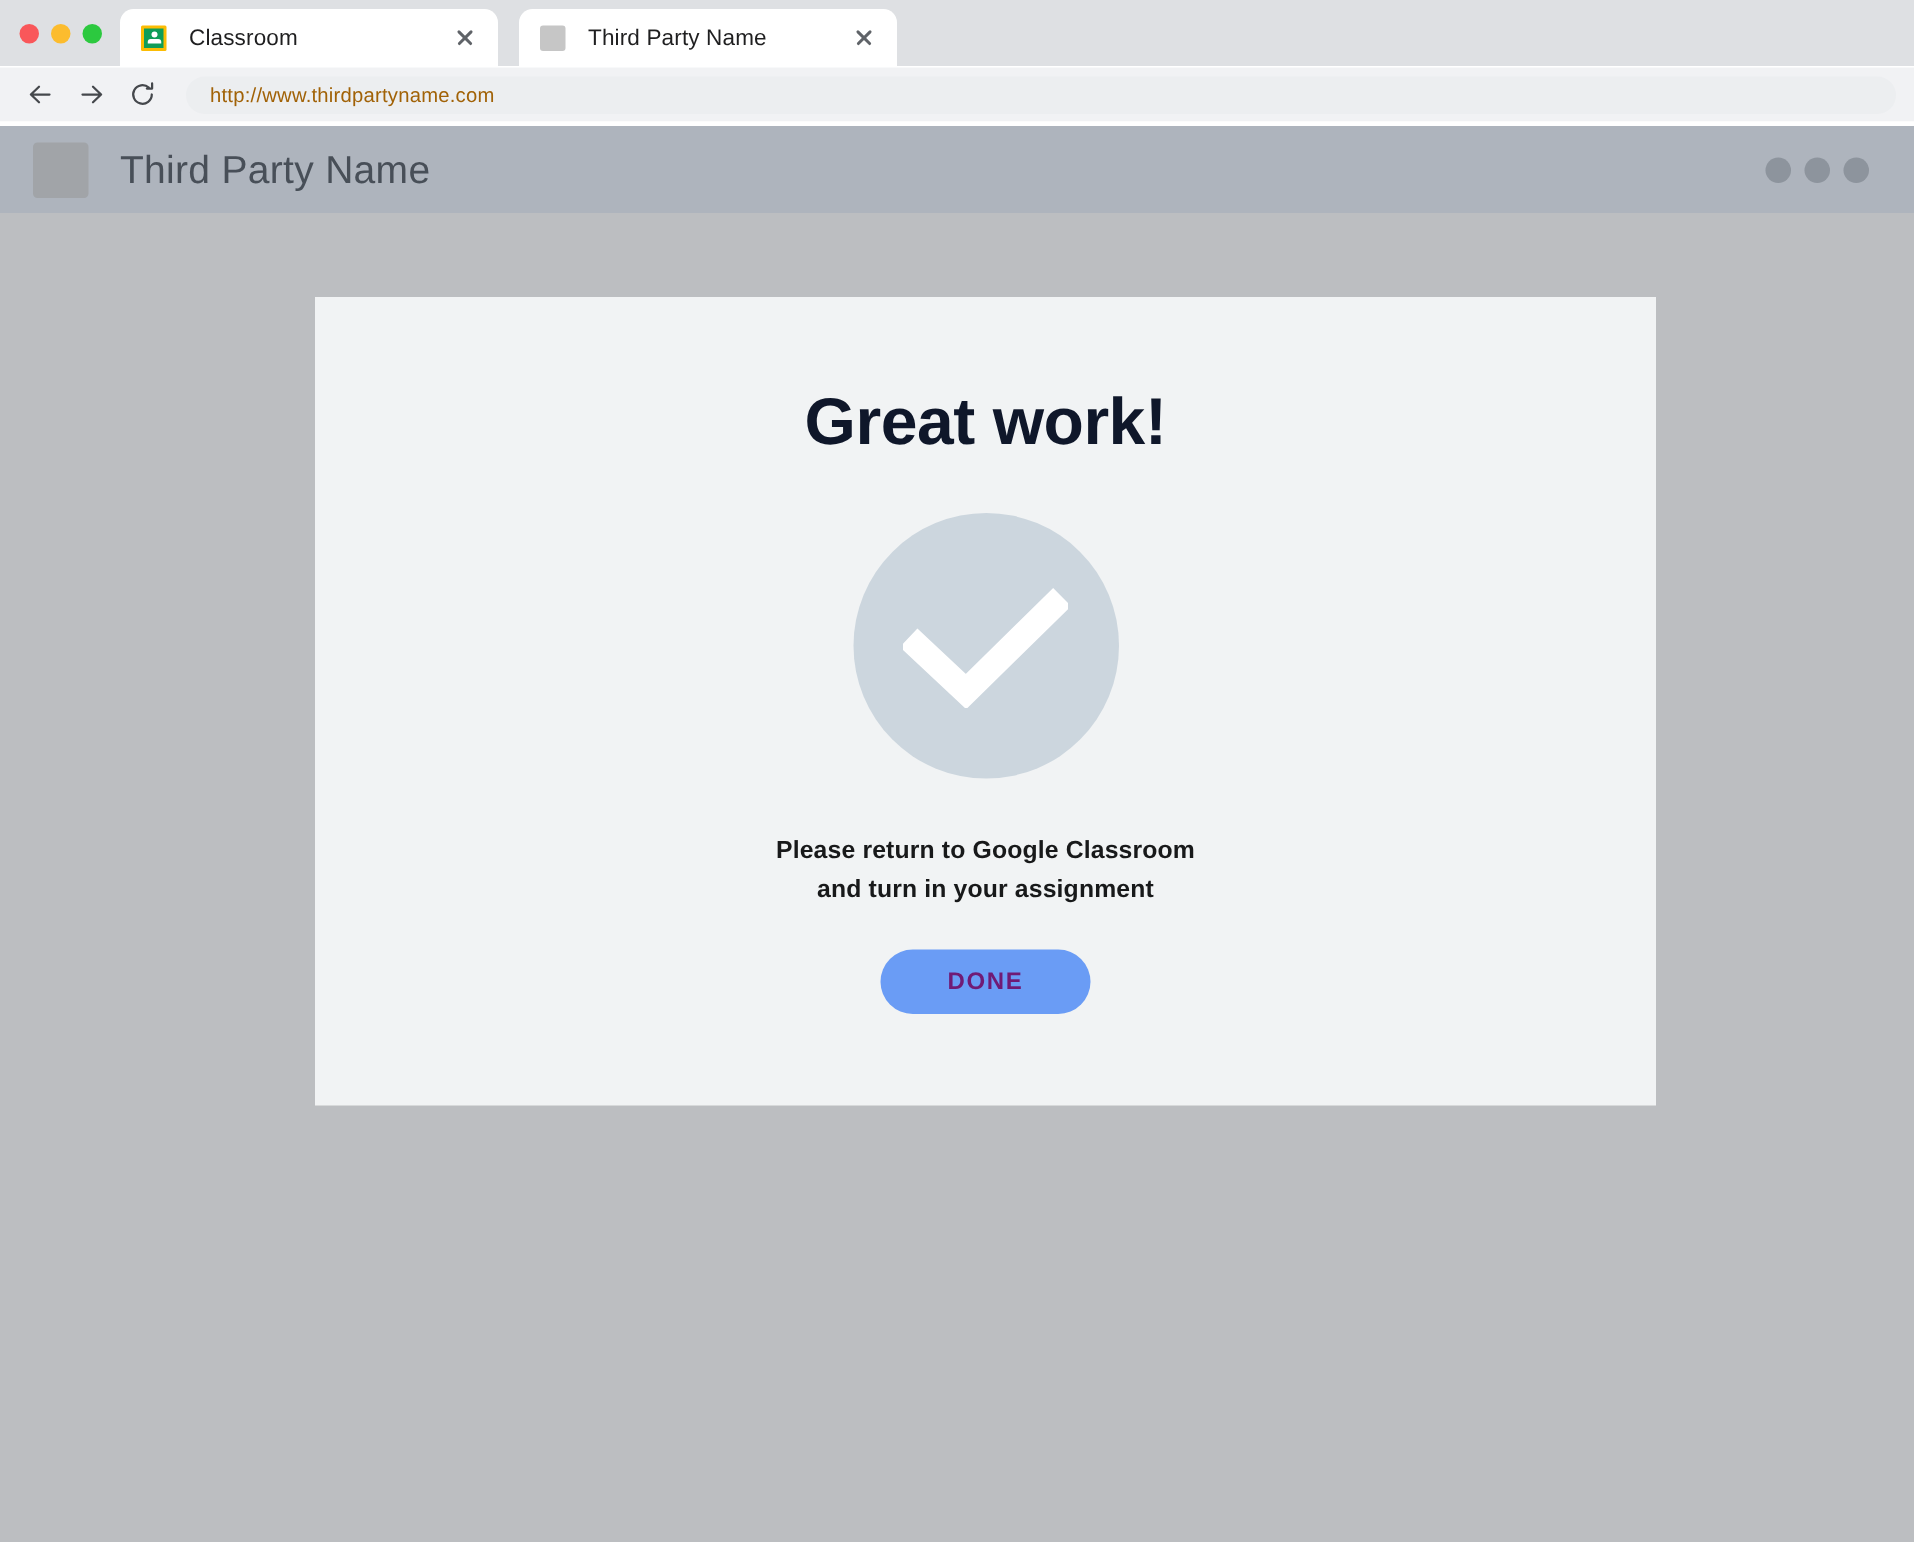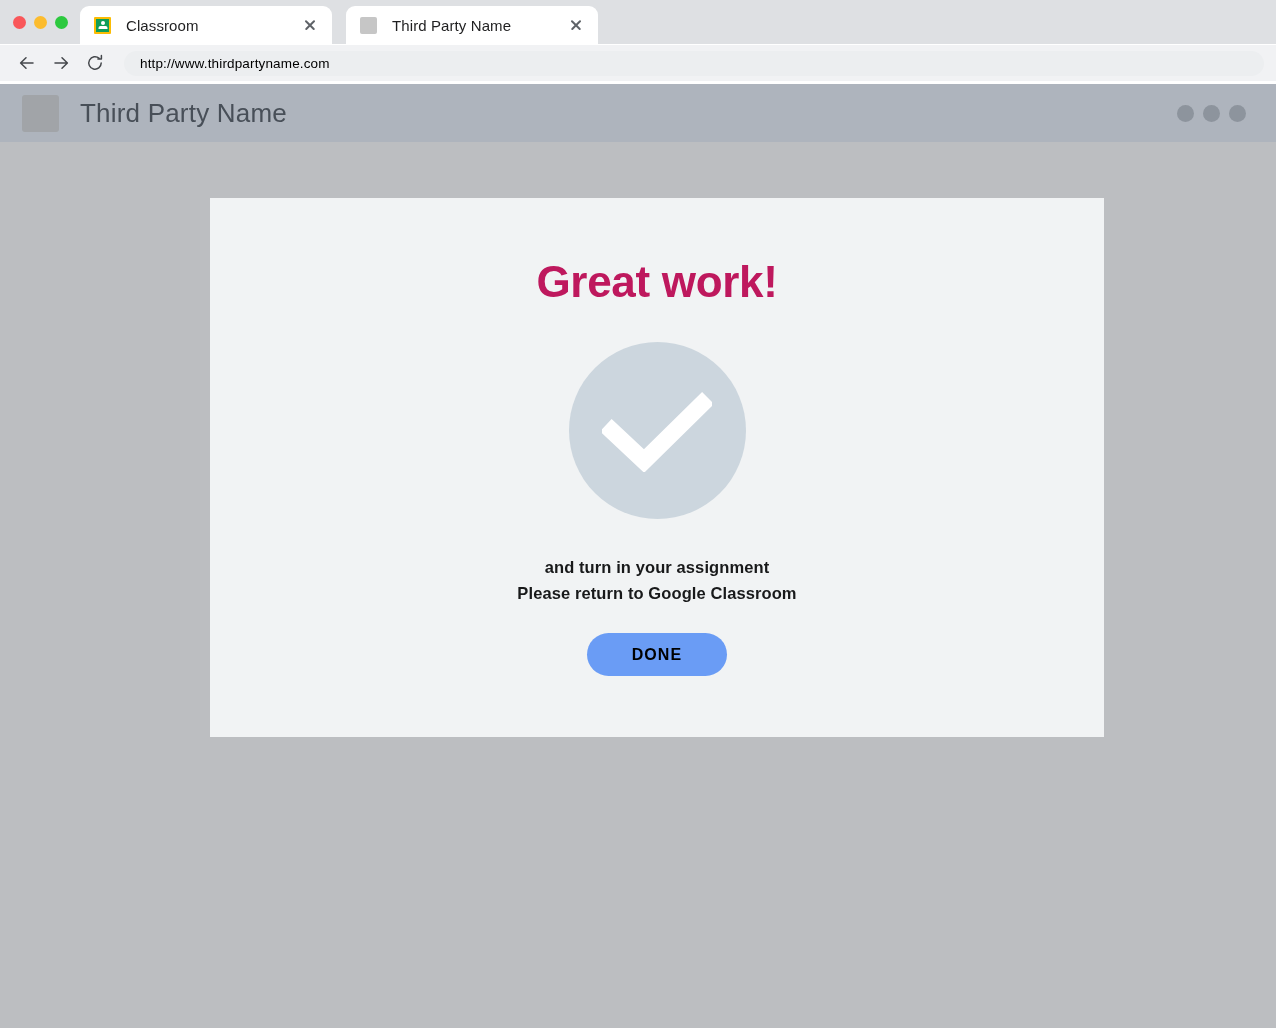--- a/index.html
+++ b/index.html
@@ -161,21 +161,21 @@
     background: #eceef0;
     border-radius: 13px;
     display: flex;
     align-items: center;
     margin-left: 12px;
     padding: 0 16px;
     box-sizing: border-box;
   }
   .urlbar-text {
     font-size: 13.5px;
-    color: #000000;
+    color: #a16207;
     letter-spacing: 0.15px;
     white-space: nowrap;
     overflow: hidden;
   }
 
   
   .viewport {
     flex: 1 1 auto;
     position: relative;
     background: #bcbec1;
@@ -234,21 +234,21 @@
     display: flex;
     flex-direction: column;
     align-items: center;
     box-sizing: border-box;
     padding-top: 62px;
   }
 
   .card-heading {
     font-size: 44px;
     font-weight: bold;
-    color: #be185d;
+    color: #0f172a;
     letter-spacing: -0.3px;
     line-height: 1;
     margin: 0;
   }
 
   .check-circle {
     width: 177px;
     height: 177px;
     border-radius: 50%;
     background: #ccd6de;
@@ -270,21 +270,21 @@
     letter-spacing: 0.1px;
   }
 
   .done-button {
     margin-top: 27px;
     width: 140px;
     height: 43px;
     background: #6a9cf5;
     border: none;
     border-radius: 22px;
-    color: #000000;
+    color: #701a75;
     font-family: "Liberation Sans", sans-serif;
     font-size: 16px;
     font-weight: bold;
     letter-spacing: 1.1px;
     display: flex;
     align-items: center;
     justify-content: center;
     cursor: pointer;
     padding: 0;
   }
@@ -365,22 +365,22 @@
 
         <h1 class="card-heading">Great work!</h1>
 
         <div class="check-circle">
           <svg width="110" height="82" viewBox="0 0 110 82">
             <path d="M10 41 L42 71 L100 14" fill="none" stroke="#ffffff" stroke-width="17" stroke-linecap="square" stroke-linejoin="miter"></path>
           </svg>
         </div>
 
         <div class="card-message">
+          <div>Please return to Google Classroom</div>
           <div>and turn in your assignment</div>
-          <div>Please return to Google Classroom</div>
         </div>
 
         <button class="done-button">DONE</button>
 
       </div>
     </div>
 
   </div>
 
 </div>

